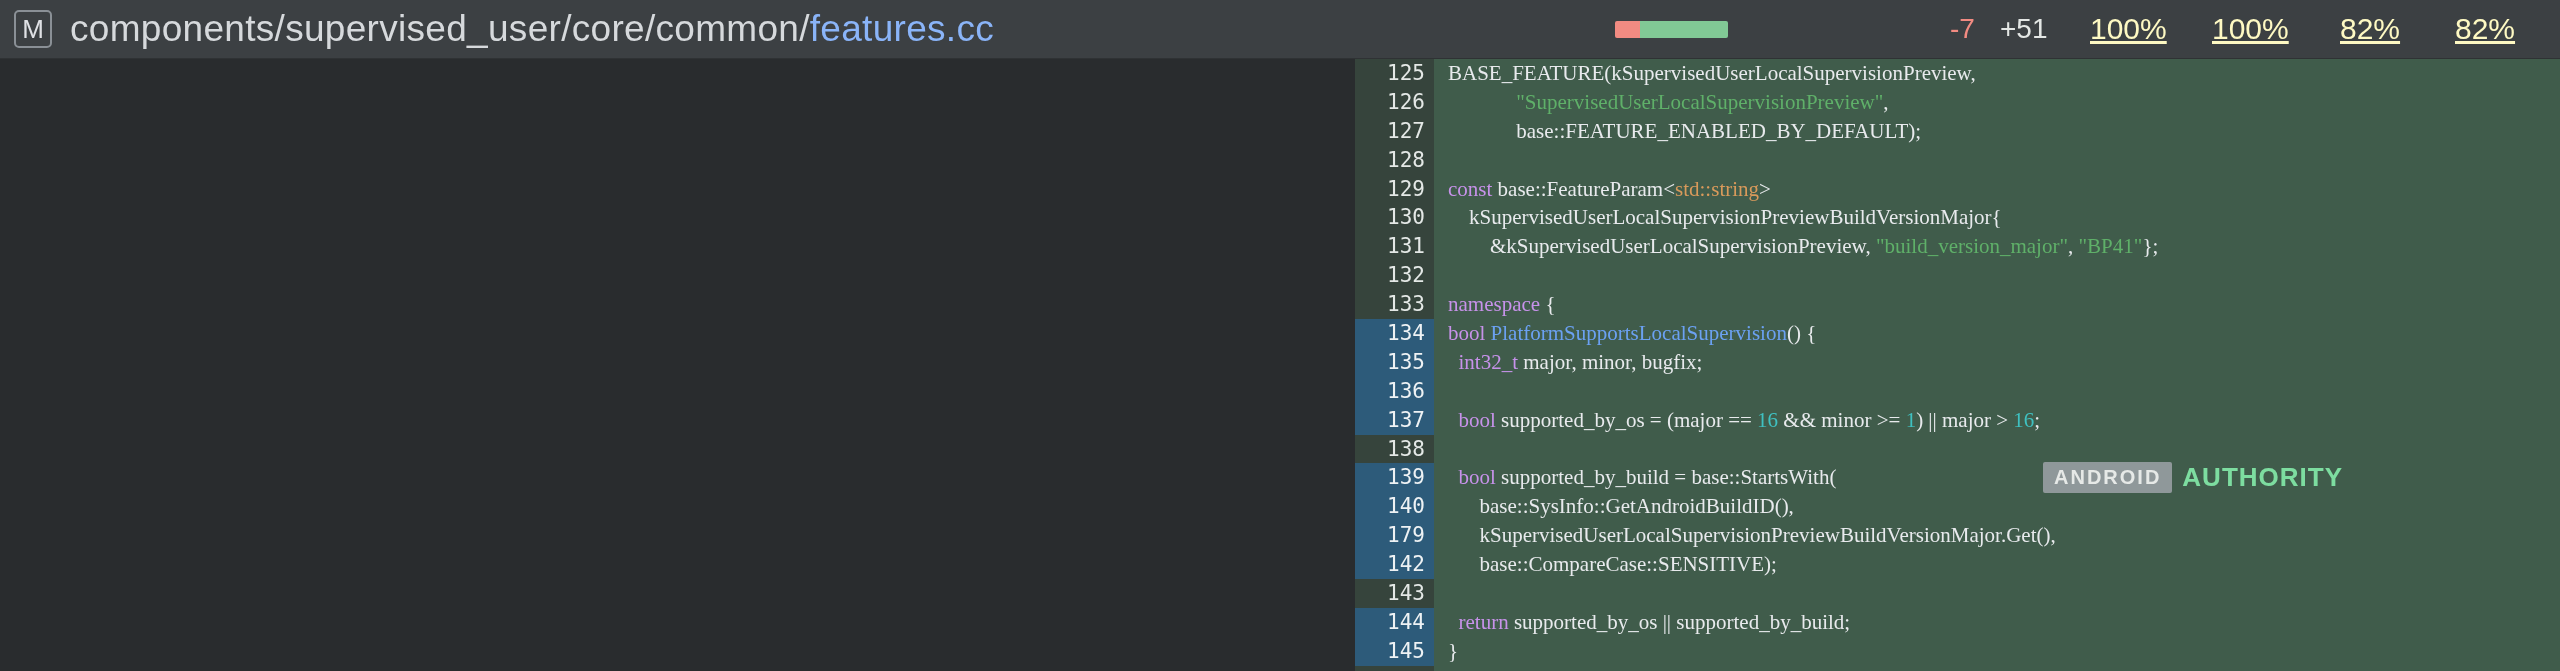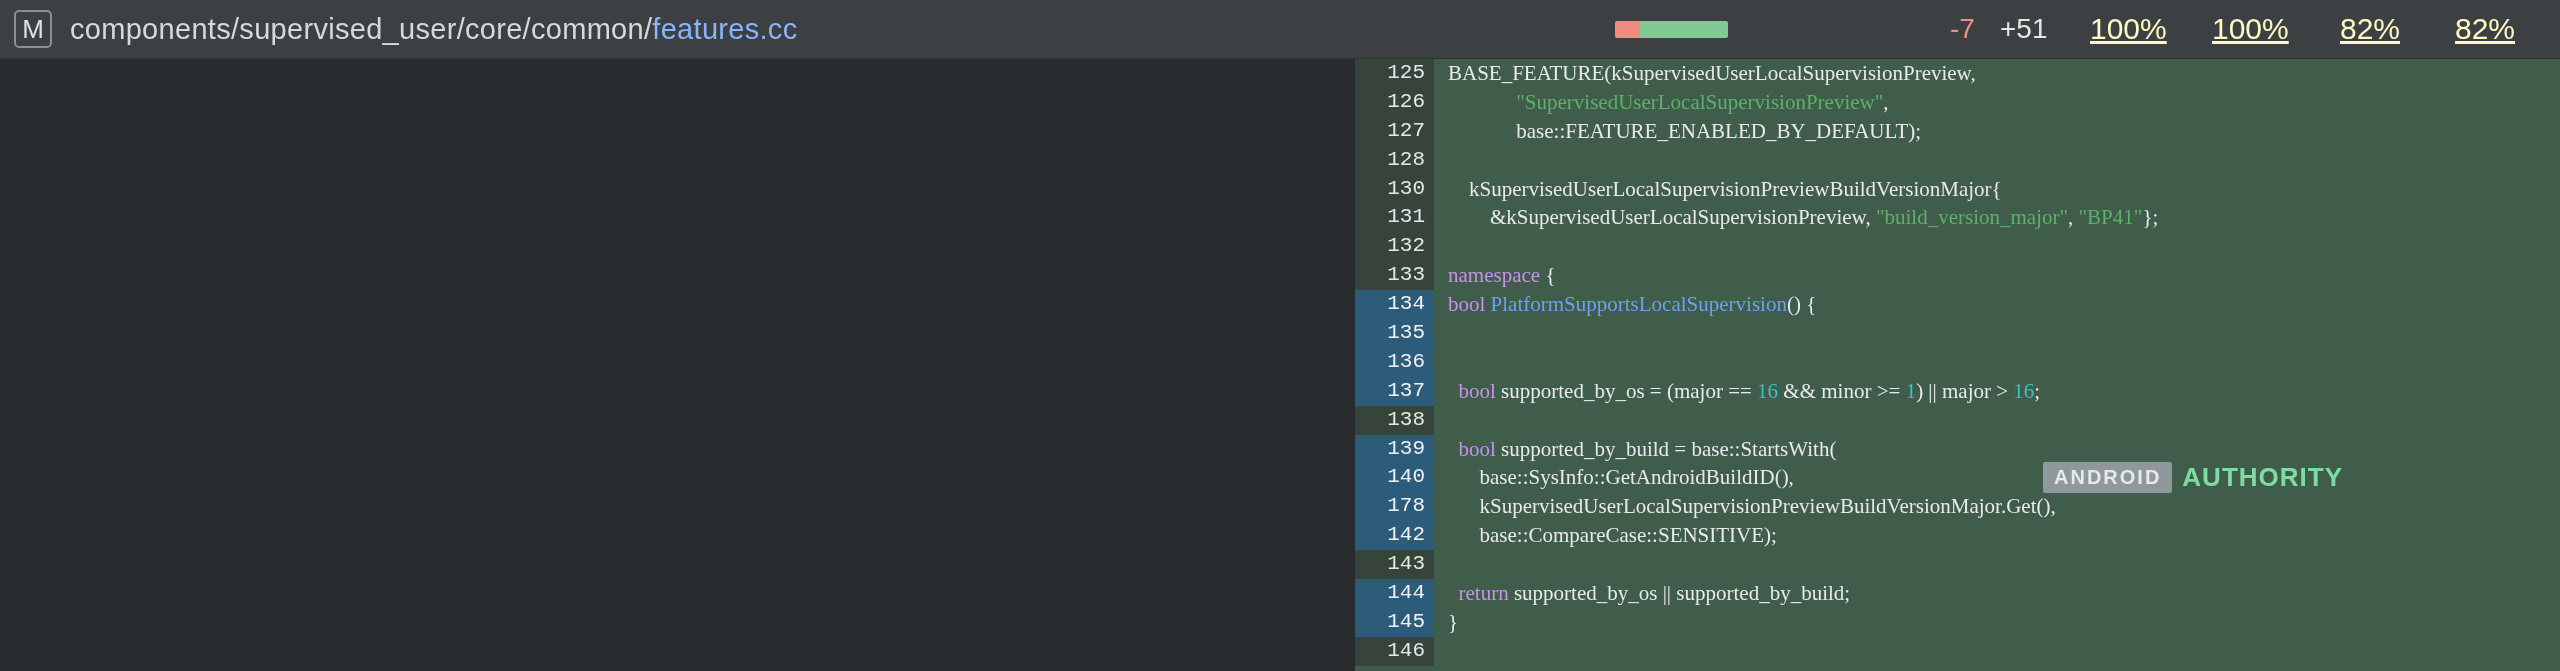--- a/index.html
+++ b/index.html
@@ -14,21 +14,21 @@
   }
   .file-badge {
     position:absolute; left:14px; top:10px; width:38px; height:38px;
     border:2px solid #8a9096; border-radius:5px;
     color:#dfe1e5; font-size:26px;
     display:flex; align-items:center; justify-content:center;
   }
   .path {
     position:absolute; left:70px; top:0; height:58px;
     display:flex; align-items:center;
-    font-size:29px; color:#d6d9dc; letter-spacing:0.3px;
+    font-size:37px; color:#d6d9dc; letter-spacing:0.3px;
   }
   .path .file { color:#8ab4f8; }
   .diffbar {
     position:absolute; left:1615px; top:21px; height:17px;
     display:flex; border-radius:2px; overflow:hidden;
   }
   .diffbar .seg-del { width:25px; height:100%; }
   .diffbar .seg-add { width:88px; height:100%; }
   .hstat {
     position:absolute; top:0; height:58px;
@@ -49,21 +49,20 @@
     background:#405c4b; overflow:hidden;
     font-family:"DejaVu Sans Mono", monospace;
     font-size:21px; line-height:28.9px;
   }
   .code-row { display:flex; height:28.9px; }
   .gutter {
     flex:0 0 79px; width:79px;
     background:#36443c; color:#e4e8e6;
     text-align:right; padding-right:9px;
     user-select:none;
-    font-family:Liberation Mono, monospace;
   }
   .gutter.hl { background:#2d5b7a; color:#eef2f4; }
   .code-text { white-space:pre; padding-left:14px; color:#e8eaed;font-family:Liberation Serif, serif; }
 
   .tok-p { color:#e8eaed; }
   .tok-k { color:#c792ea; }
   .tok-s { color:#5fb069; }
   .tok-t { color:#d99a5b; }
   .tok-f { color:#6ba1f2; }
   .tok-n { color:#3fc1c1; }
@@ -116,20 +115,24 @@
       </div>
       <div class="code-row">
         <div class="gutter">127</div>
         <div class="code-text"><span class="tok-p">             base::FEATURE_ENABLED_BY_DEFAULT);</span></div>
       </div>
       <div class="code-row">
         <div class="gutter">128</div>
         <div class="code-text"></div>
       </div>
       <div class="code-row">
+        <div class="gutter">129</div>
+        <div class="code-text"><span class="tok-k">const</span><span class="tok-p"> base::FeatureParam&lt;</span><span class="tok-t">std::string</span><span class="tok-p">&gt;</span></div>
+      </div>
+      <div class="code-row">
         <div class="gutter">130</div>
         <div class="code-text"><span class="tok-p">    kSupervisedUserLocalSupervisionPreviewBuildVersionMajor{</span></div>
       </div>
       <div class="code-row">
         <div class="gutter">131</div>
         <div class="code-text"><span class="tok-p">        &amp;kSupervisedUserLocalSupervisionPreview, </span><span class="tok-s">"build_version_major"</span><span class="tok-p">, </span><span class="tok-s">"BP41"</span><span class="tok-p">};</span></div>
       </div>
       <div class="code-row">
         <div class="gutter">132</div>
         <div class="code-text"></div>
@@ -137,20 +140,21 @@
       <div class="code-row">
         <div class="gutter">133</div>
         <div class="code-text"><span class="tok-k">namespace</span><span class="tok-p"> {</span></div>
       </div>
       <div class="code-row">
         <div class="gutter hl">134</div>
         <div class="code-text"><span class="tok-k">bool</span><span class="tok-p"> </span><span class="tok-f">PlatformSupportsLocalSupervision</span><span class="tok-p">() {</span></div>
       </div>
       <div class="code-row">
         <div class="gutter hl">135</div>
+        <div class="code-text"><span class="tok-p">  </span><span class="tok-k">int32_t</span><span class="tok-p"> major, minor, bugfix;</span></div>
       </div>
       <div class="code-row">
         <div class="gutter hl">136</div>
       </div>
       <div class="code-row">
         <div class="gutter hl">137</div>
         <div class="code-text"><span class="tok-p">  </span><span class="tok-k">bool</span><span class="tok-p"> supported_by_os = (major == </span><span class="tok-n">16</span><span class="tok-p"> &amp;&amp; minor &gt;= </span><span class="tok-n">1</span><span class="tok-p">) || major &gt; </span><span class="tok-n">16</span><span class="tok-p">;</span></div>
       </div>
       <div class="code-row">
         <div class="gutter">138</div>
@@ -158,21 +162,21 @@
       </div>
       <div class="code-row">
         <div class="gutter hl">139</div>
         <div class="code-text"><span class="tok-p">  </span><span class="tok-k">bool</span><span class="tok-p"> supported_by_build = base::StartsWith(</span></div>
       </div>
       <div class="code-row">
         <div class="gutter hl">140</div>
         <div class="code-text"><span class="tok-p">      base::SysInfo::GetAndroidBuildID(),</span></div>
       </div>
       <div class="code-row">
-        <div class="gutter hl">178</div>
+        <div class="gutter hl">179</div>
         <div class="code-text"><span class="tok-p">      kSupervisedUserLocalSupervisionPreviewBuildVersionMajor.Get(),</span></div>
       </div>
       <div class="code-row">
         <div class="gutter hl">142</div>
         <div class="code-text"><span class="tok-p">      base::CompareCase::SENSITIVE);</span></div>
       </div>
       <div class="code-row">
         <div class="gutter">143</div>
         <div class="code-text"></div>
       </div>

